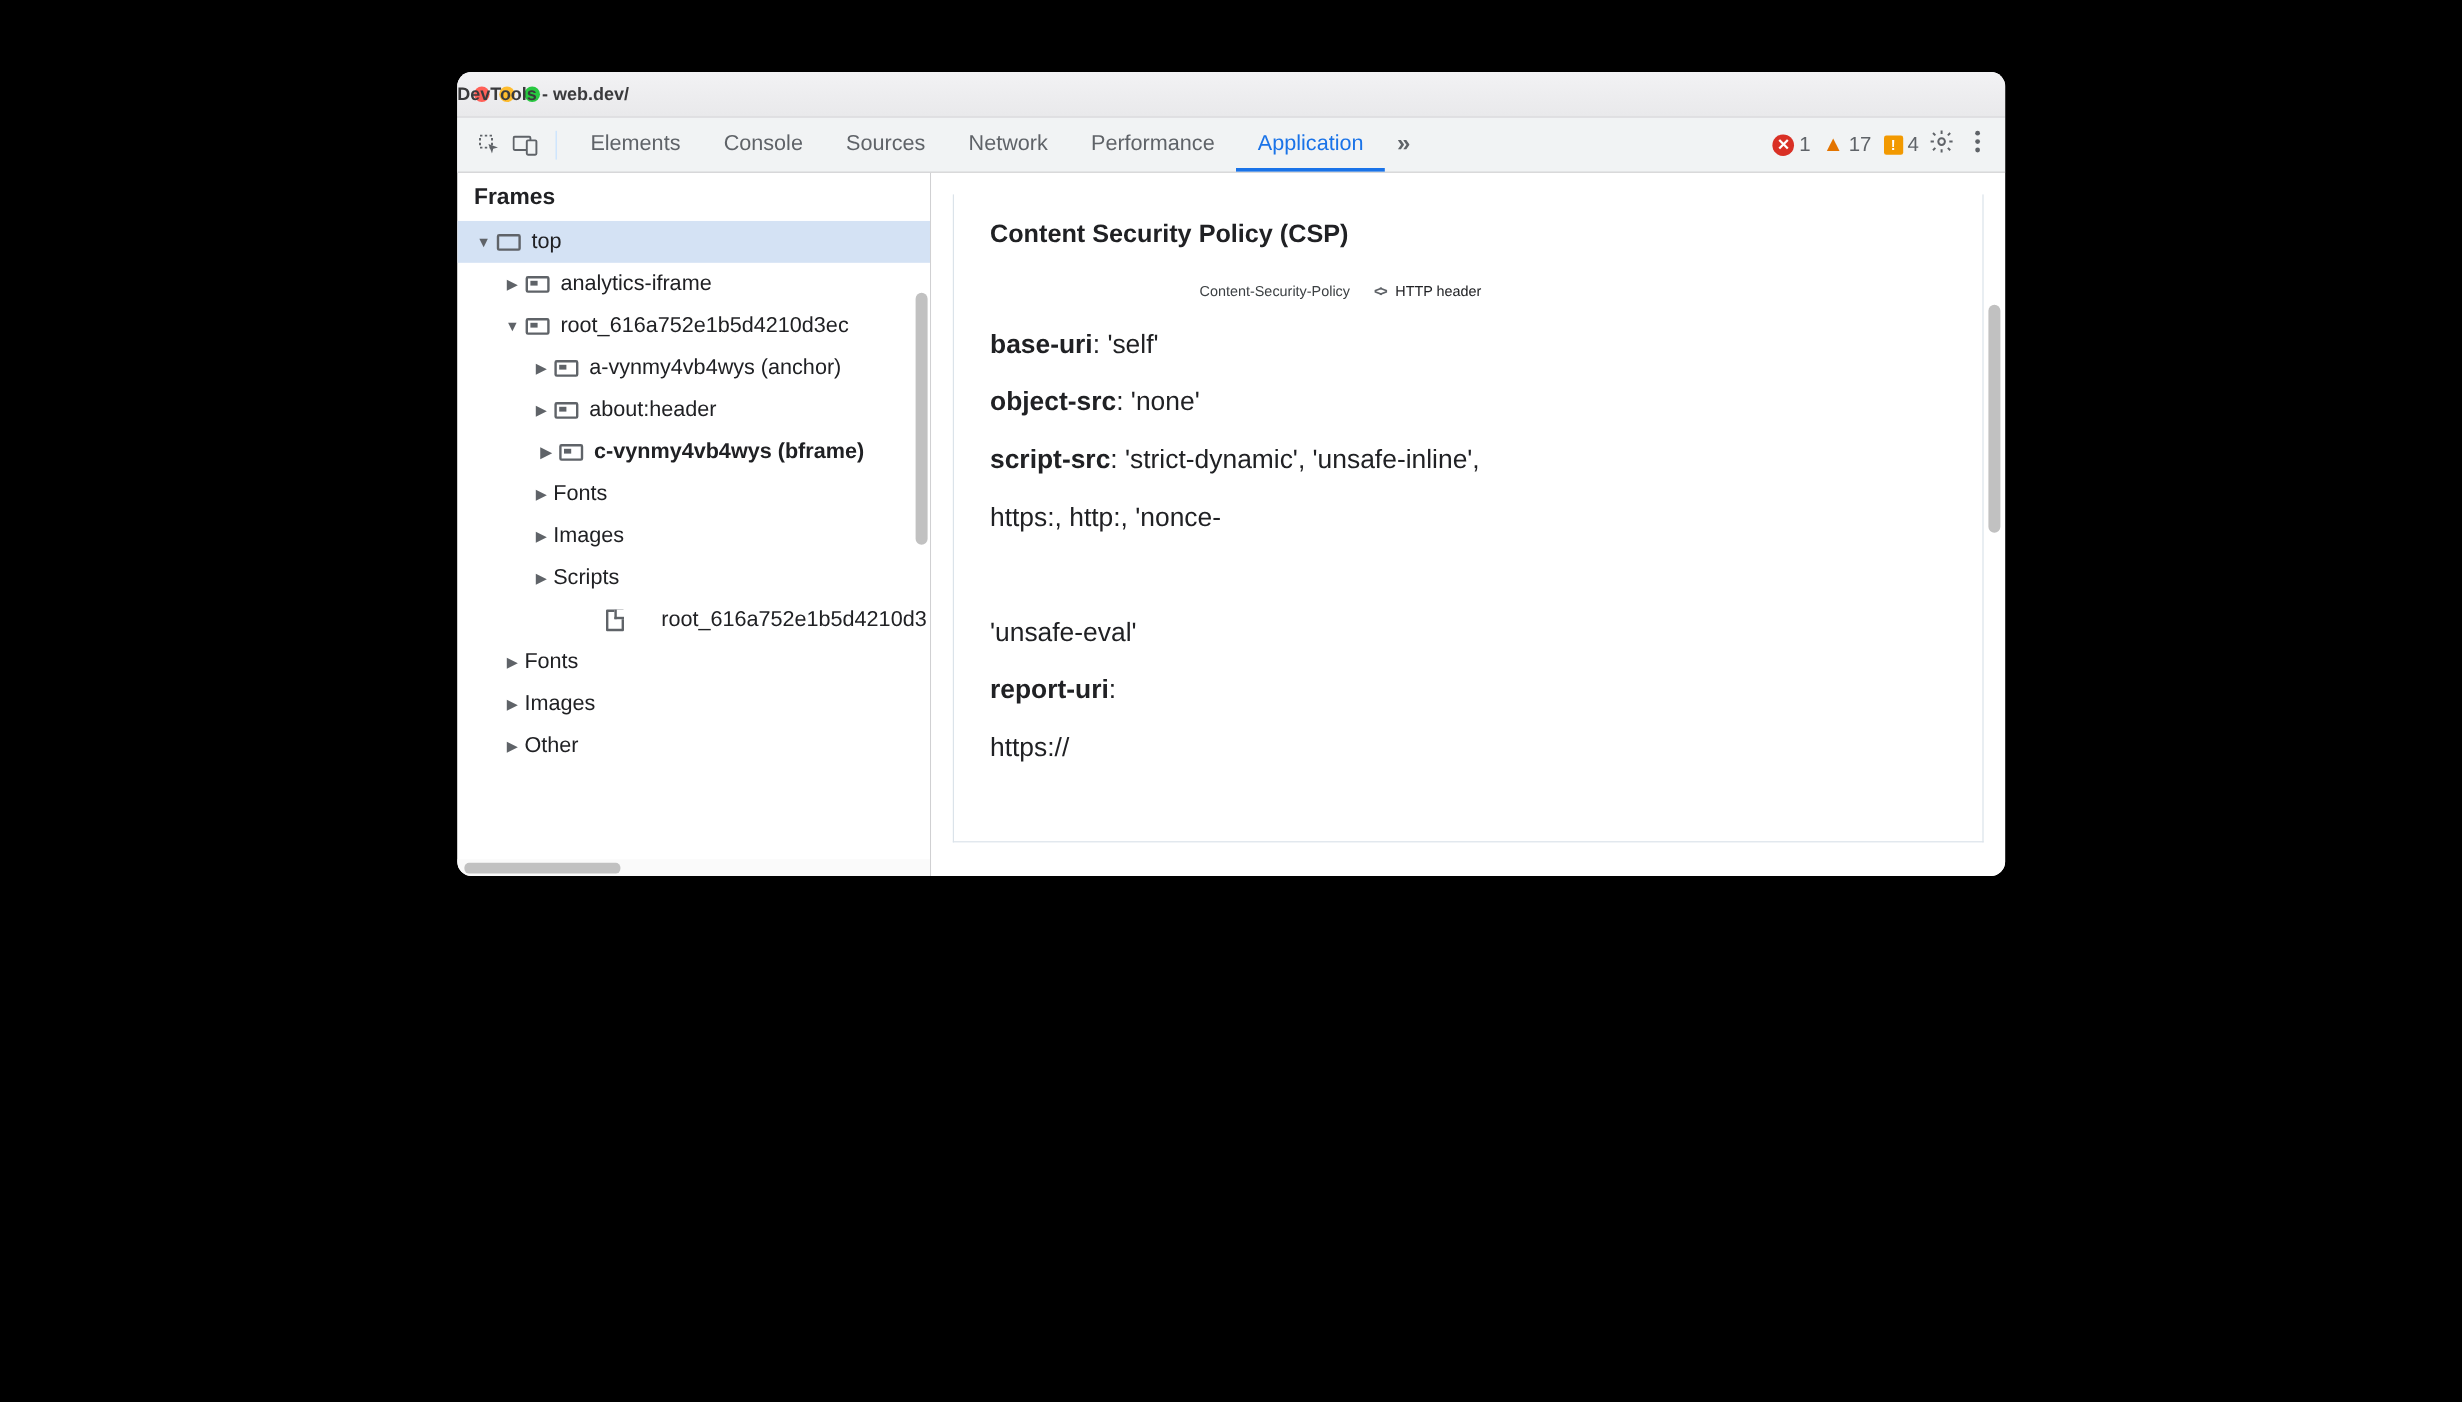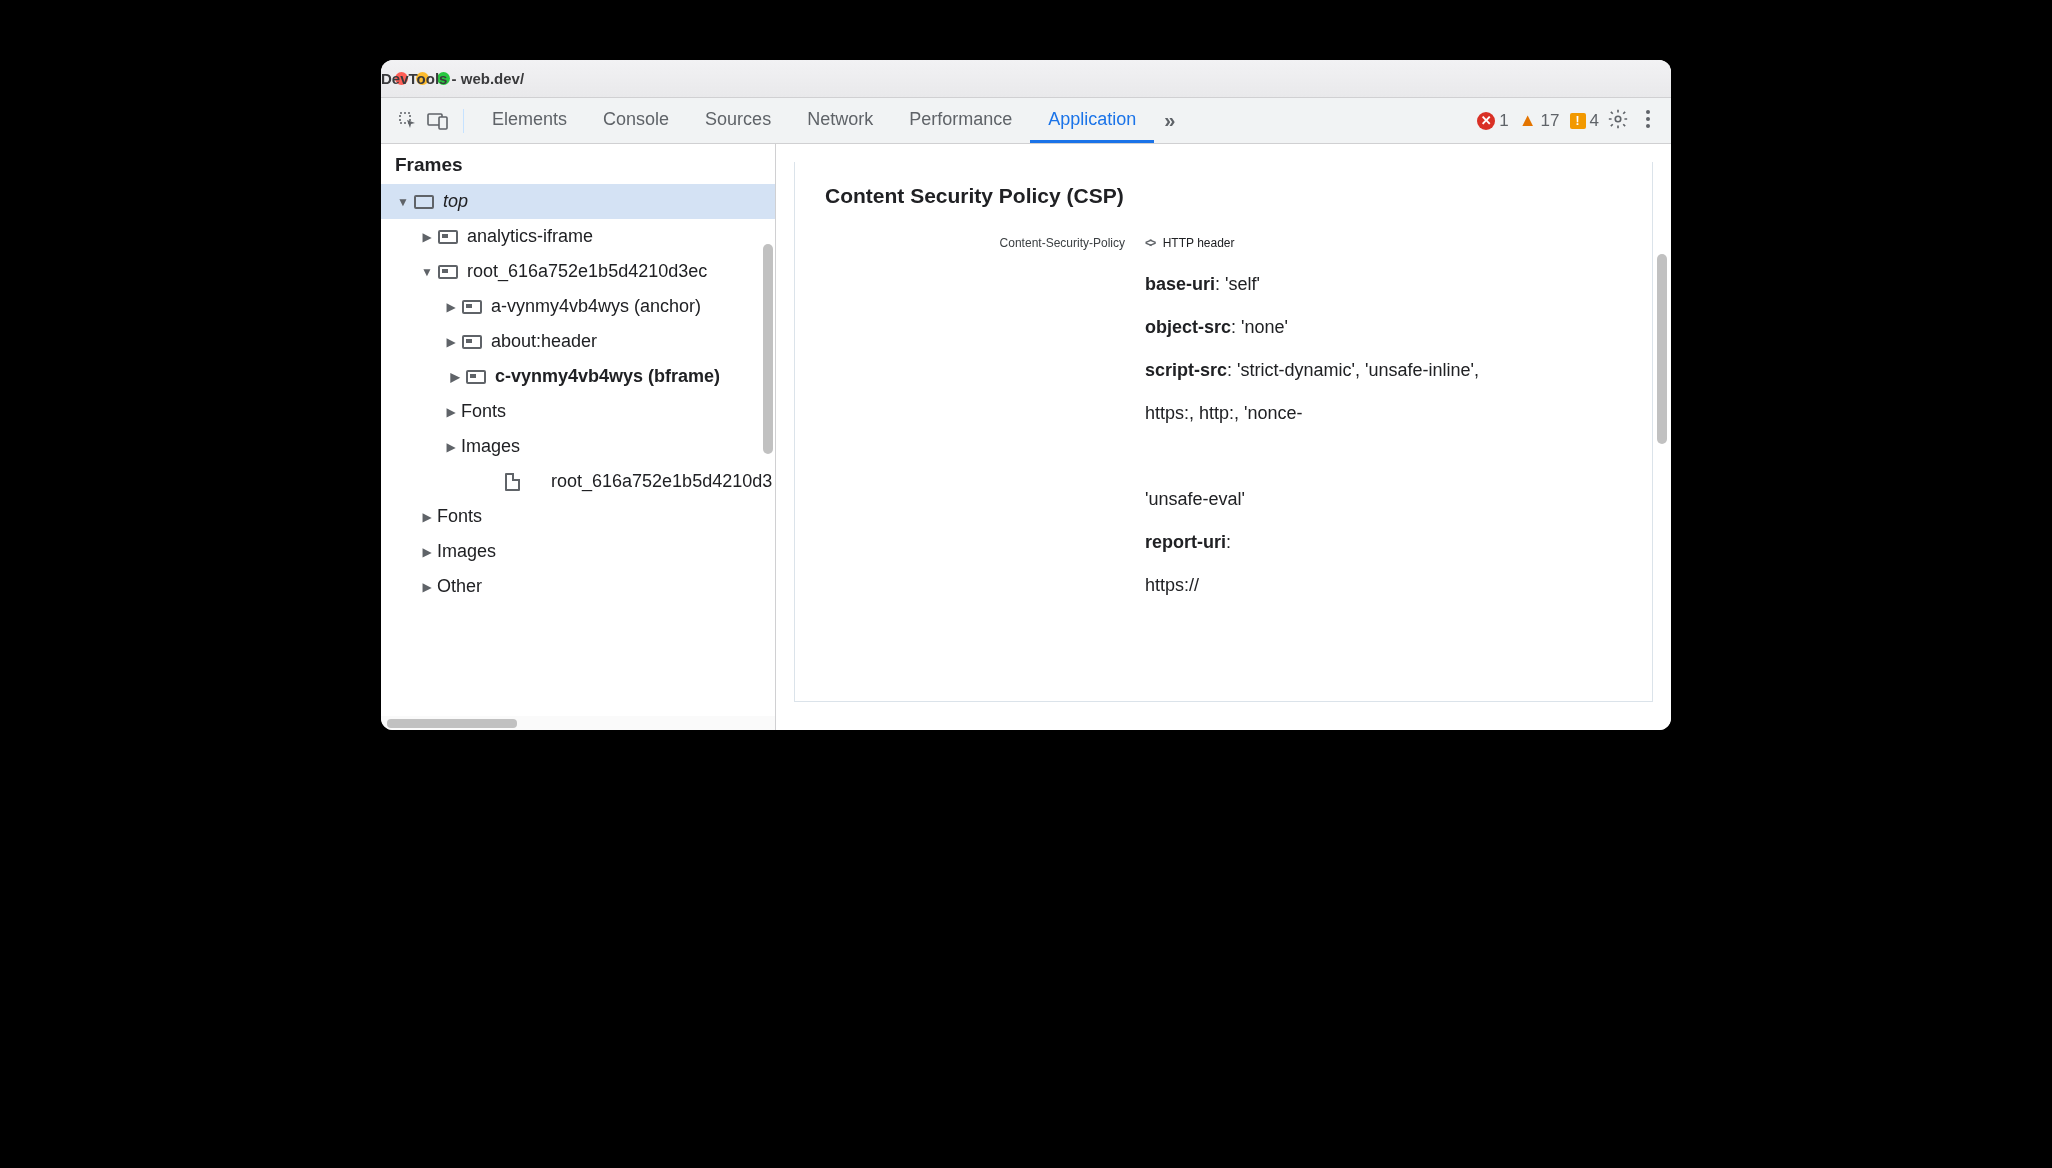--- a/index.html
+++ b/index.html
@@ -135,21 +135,21 @@
     margin: 18px 18px 0 18px; border: 1px solid #dbe3ea; border-top: none;
     padding: 22px 30px 30px; height: 540px; overflow: hidden;
   }
   .section-title {
     font-size: 21px; font-weight: 700; color: #202124; margin-bottom: 28px;
   }
   .kv-row { display: flex; align-items: flex-start; gap: 20px; font-size: 12px; }
   .kv-label { width: 300px; text-align: right; color: #3c4043; }
   .kv-value { flex: 1; color: #202124; }
   .code-icon { color: #5f6368; font-weight: 600; margin-right: 6px; letter-spacing: -3px; }
-  .directives { margin-top: 24px; margin-left: 320px; font-size: 18px; color: #202124; }
+  .directives { margin-top: 24px; font-size: 22px; color: #202124; }
   .directives p { margin-bottom: 22px; }
   .directives strong { font-weight: 700; }
   .main-scrollbar {
     position: absolute; right: 4px; top: 110px; width: 10px; height: 190px;
     background: #c1c1c1; border-radius: 5px;
   }
 </style>
 </head>
 <body>
 
@@ -213,21 +213,21 @@
           <circle cx="3" cy="10" r="2"></circle>
           <circle cx="3" cy="17" r="2"></circle>
       </svg>
     </div>
   </div>
 
   <div class="content">
     <div class="sidebar">
       <div class="sidebar-header">Frames</div>
       <div class="tree" id="tree">
-          <div class="tree-row selected" style="padding-left: 16px; font-style: italic;">
+          <div class="tree-row selected" style="padding-left: 16px;">
             <span class="arrow down"></span>
             <span class="node-icon">
               <span class="frame-icon"></span>
             </span>
             <span>top</span>
           </div>
           <div class="tree-row" style="padding-left: 40px;">
             <span class="arrow right"></span>
             <span class="node-icon">
               <span class="iframe-icon"></span>
@@ -262,20 +262,24 @@
             </span>
             <span>c-vynmy4vb4wys (bframe)</span>
           </div>
           <div class="tree-row" style="padding-left: 64px;">
             <span class="arrow right"></span>
             <span>Fonts</span>
           </div>
           <div class="tree-row" style="padding-left: 64px;">
             <span class="arrow right"></span>
             <span>Images</span>
+          </div>
+          <div class="tree-row" style="padding-left: 64px;">
+            <span class="arrow right"></span>
+            <span>Scripts</span>
           </div>
           <div class="tree-row" style="padding-left: 84px; gap: 20px;">
             <span class="arrow " style="visibility: hidden;"></span>
             <span class="node-icon">
               <span class="doc-icon"></span>
             </span>
             <span>root_616a752e1b5d4210d3</span>
           </div>
           <div class="tree-row" style="padding-left: 40px;">
             <span class="arrow right"></span>

